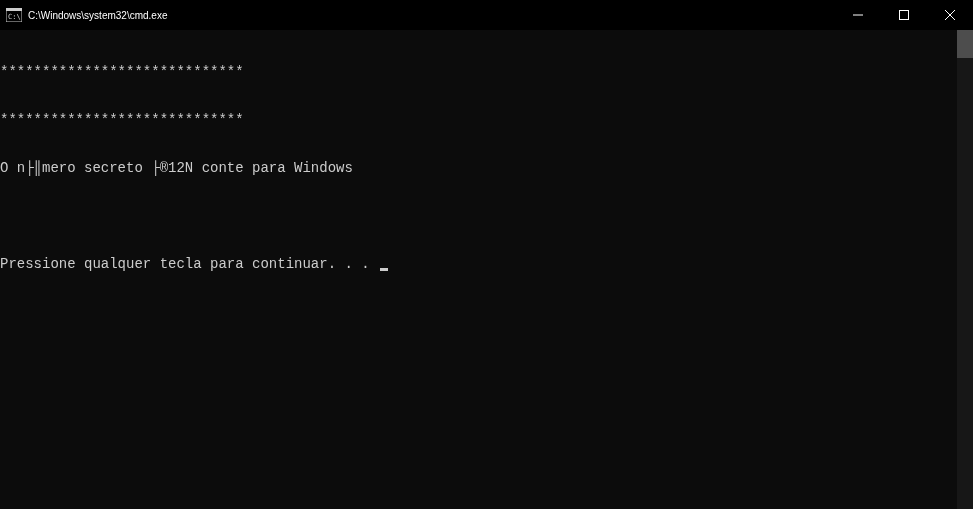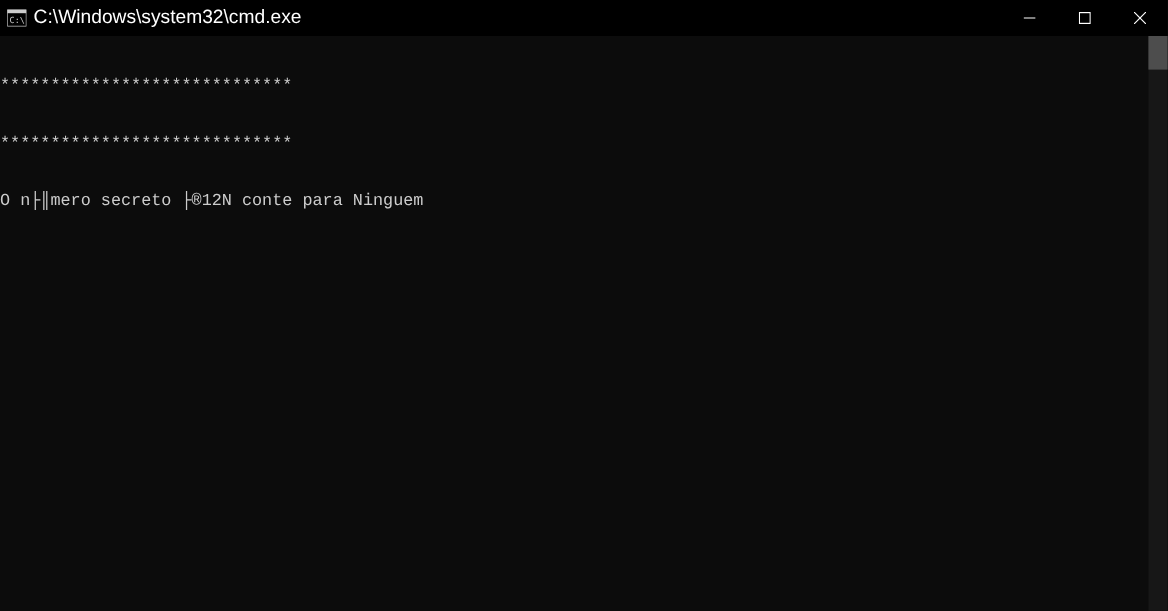--- a/index.html
+++ b/index.html
@@ -35,21 +35,21 @@
       display: flex;
       align-items: center;
       justify-content: center;
     }
     .titlebar-icon svg {
       width: 16px;
       height: 14px;
     }
     .titlebar-text {
       color: #ffffff;
-      font-size: 16px;
+      font-size: 10px;
       font-family: 'Segoe UI', Tahoma, sans-serif;
       white-space: nowrap;
     }
     .titlebar-controls {
       display: flex;
       height: 100%;
     }
     .titlebar-btn {
       width: 46px;
       height: 30px;
@@ -141,19 +141,20 @@
         <line x1="10" y1="0" x2="0" y2="10" stroke="#ffffff" stroke-width="1"></line>
       </svg>
     </div>
   </div>
 </div>
 
 <div class="console-area">
   <div class="console-content">
     <span class="console-line">*****************************</span>
     <span class="console-line">*****************************</span>
-    <span class="console-line">O n├║mero secreto ├®12N conte para Ninguem</span>
+    <span class="console-line">O n├║mero secreto ├®12N conte para Windows</span>
     <span class="console-line"></span>
+    <span class="prompt-line"><span>Pressione qualquer tecla para continuar. . . </span><span class="cursor"></span></span>
   </div>
   <div class="scrollbar">
     <div class="scrollbar-thumb"></div>
   </div>
 </div>
 
 </body></html>

